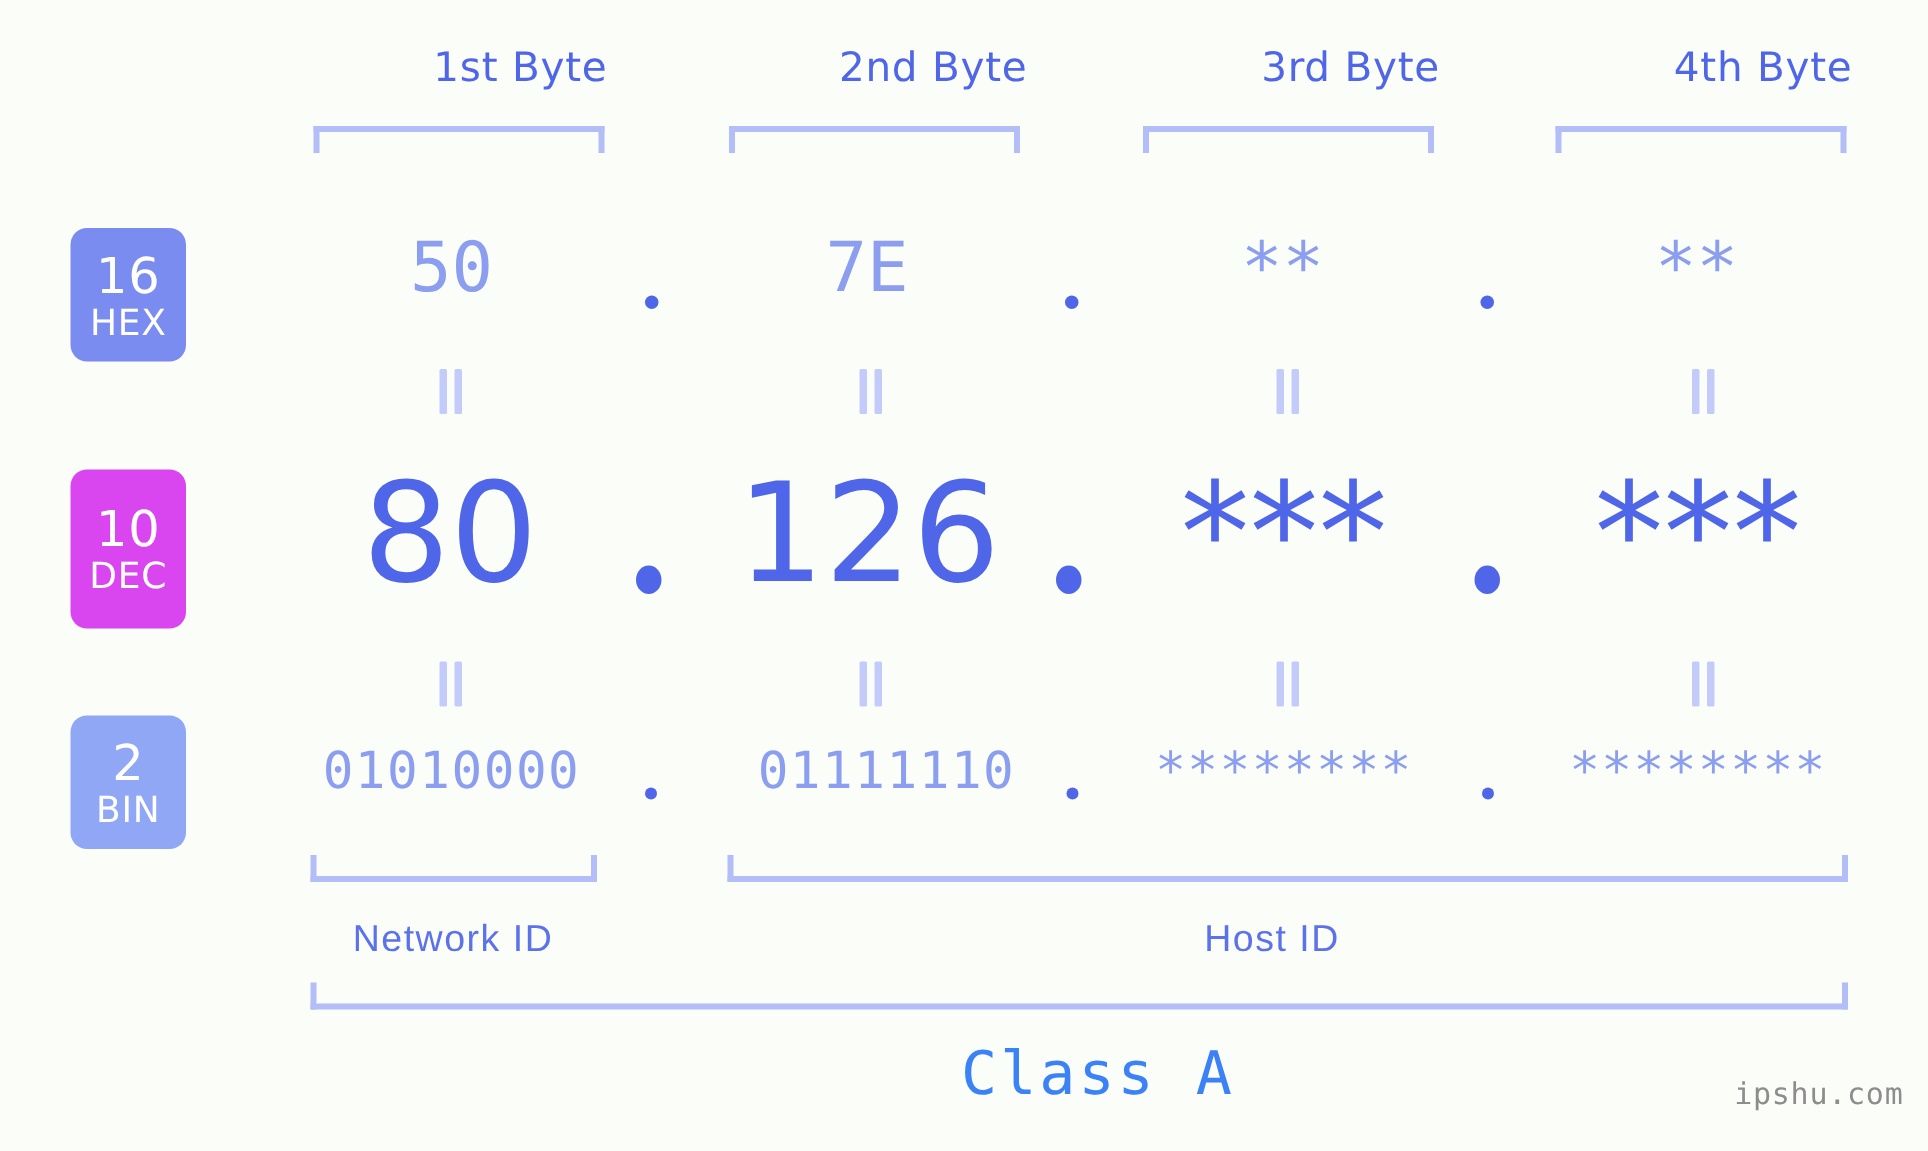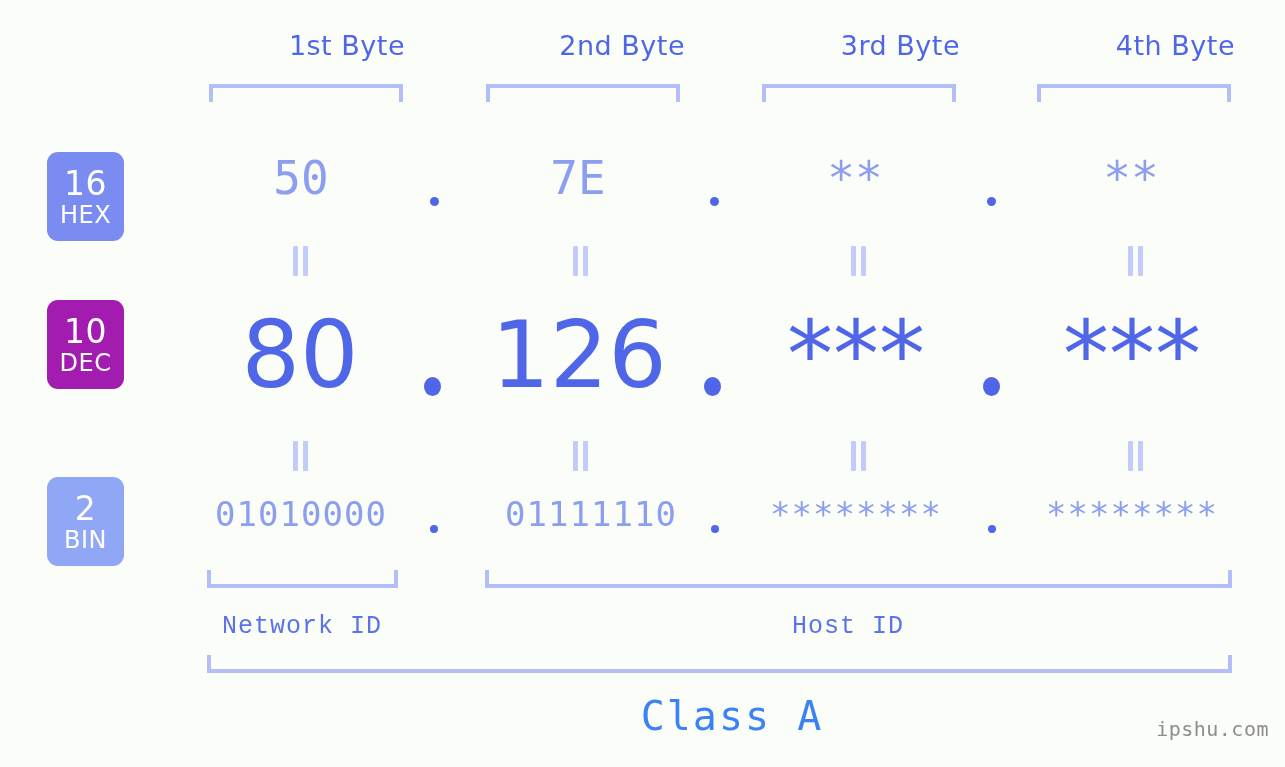--- a/index.html
+++ b/index.html
@@ -73,21 +73,21 @@
     font-weight: 400;
     letter-spacing: 0.5px;
   }
   .badge .name {
     font-size: 24px;
     font-weight: 400;
     margin-top: 3px;
     letter-spacing: 0.5px;
   }
   #badge-hex { top: 152px; height: 89px; background: #7b8cf0; }
-  #badge-dec { top: 300px; height: 89px; background: #a21caf; }
+  #badge-dec { top: 313px; height: 106px; background: #d946ef; }
   #badge-bin { top: 477px; height: 89px; background: #8fa7f5; }
 
   
   .cell {
     position: absolute;
     text-align: center;
     white-space: nowrap;
     font-family: "DejaVu Sans Mono", monospace;
   }
 
@@ -137,21 +137,21 @@
     background: #c3cbfa;
     border-radius: 1px;
   }
   .eq span.a { left: 1px; }
   .eq span.b { left: 11px; }
 
   
   .id-label {
     position: absolute;
     text-align: center;
-    font-family: Liberation Mono, monospace;
+    font-family: Liberation Sans, sans-serif;
     font-size: 25px;
     color: #5b72ea;
     white-space: nowrap;
     letter-spacing: 1px;
   }
 
   .class-label {
     position: absolute;
     text-align: center;
     font-family: "DejaVu Sans Mono", monospace;

